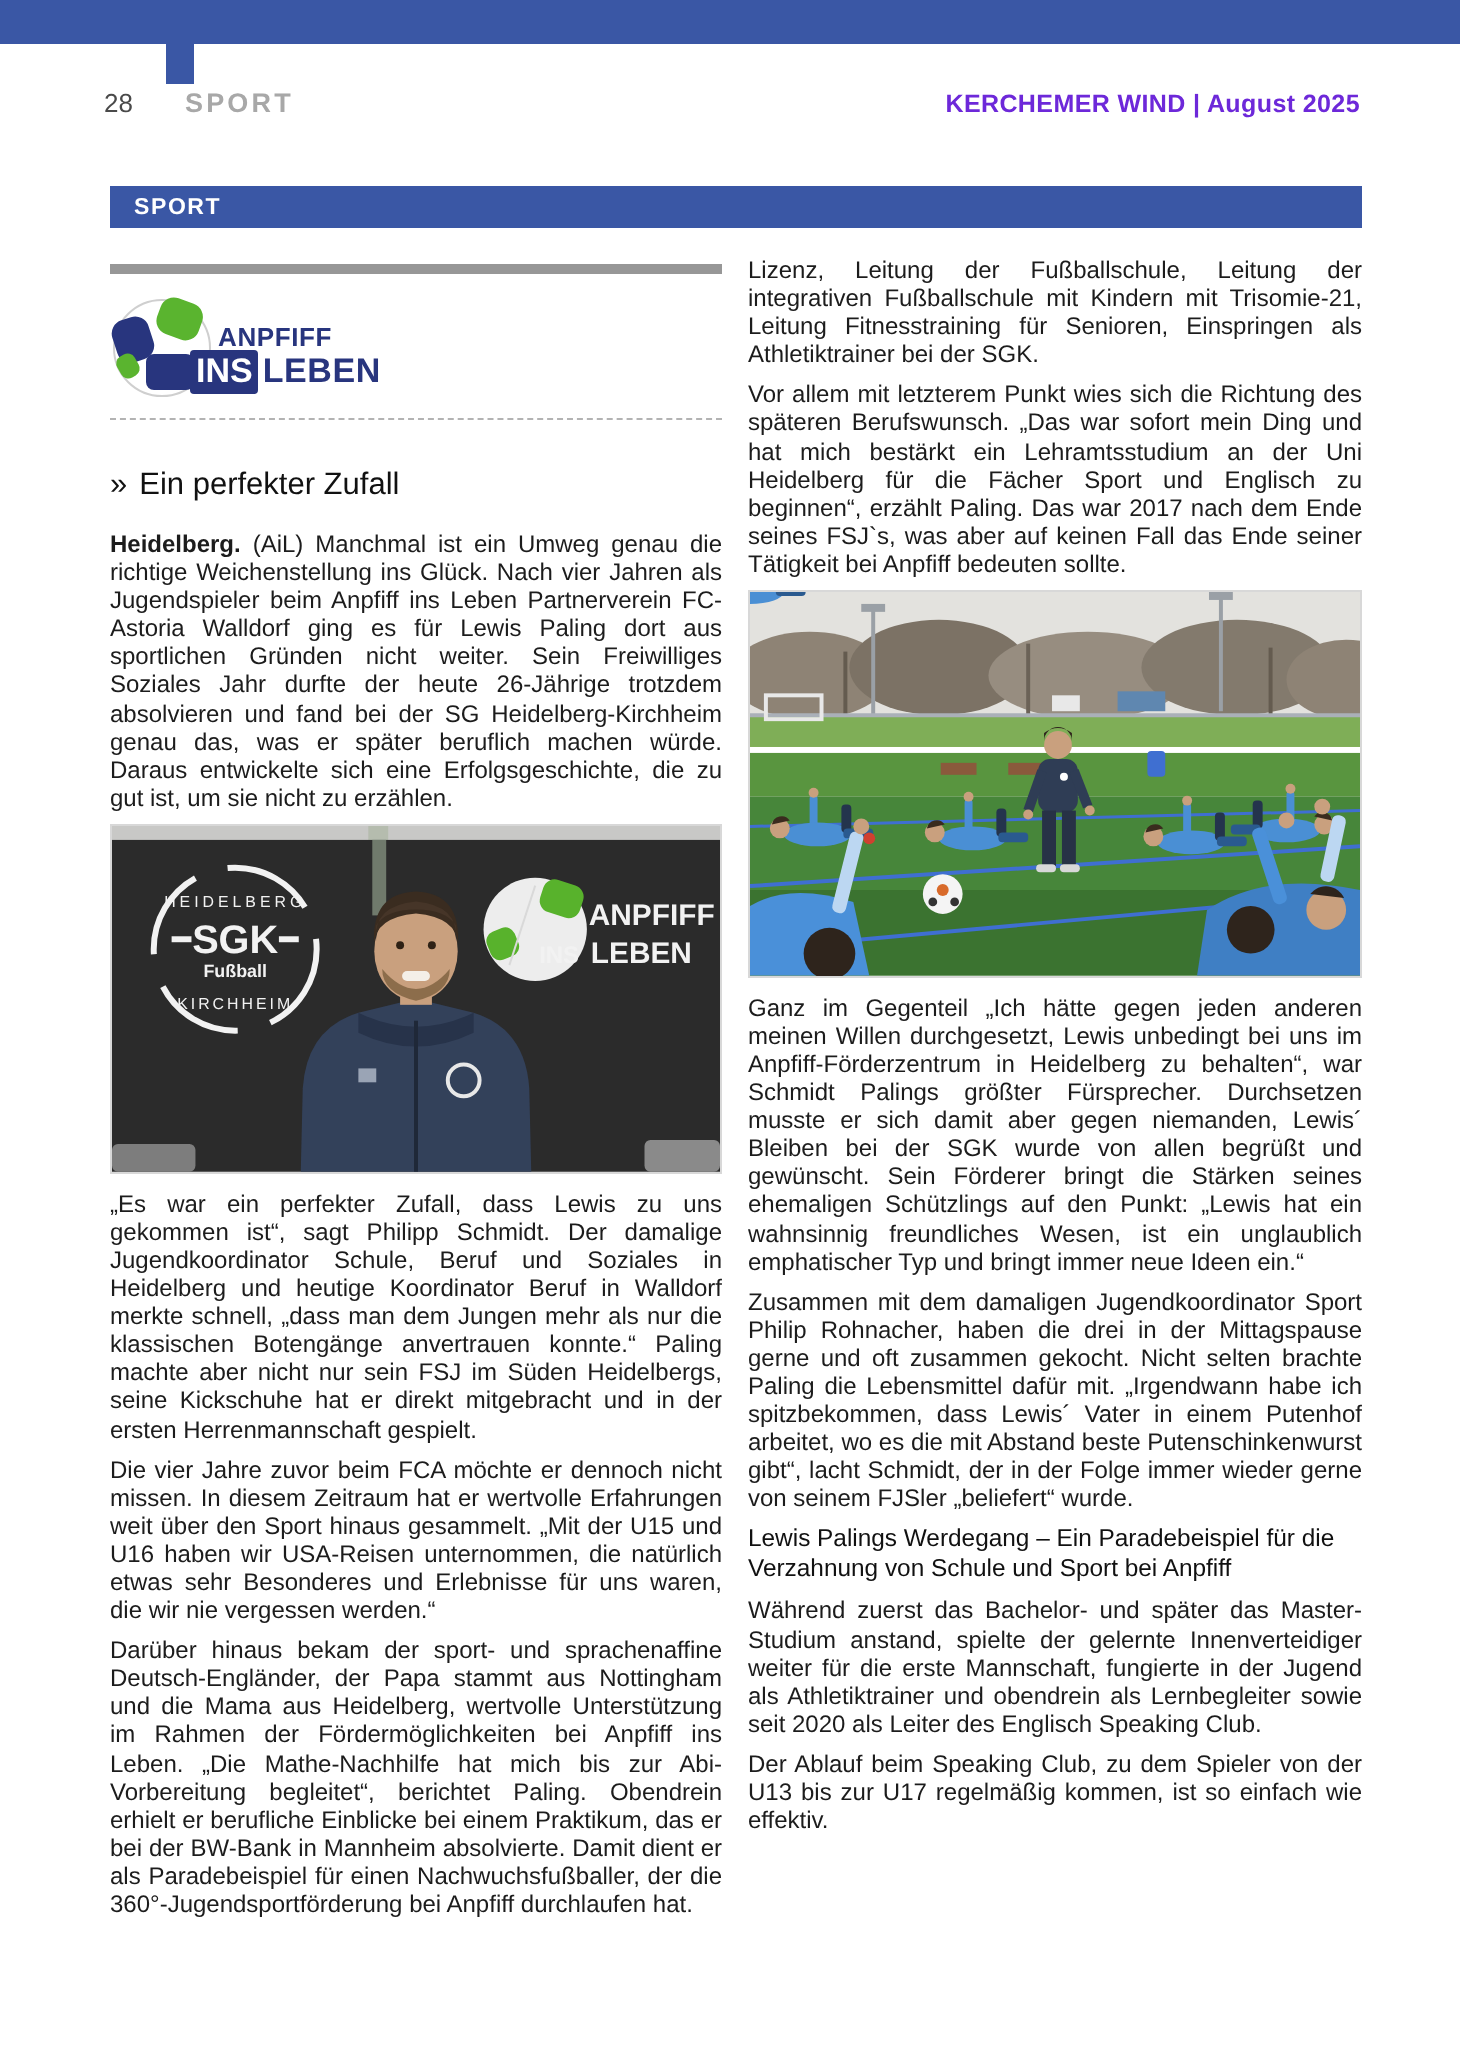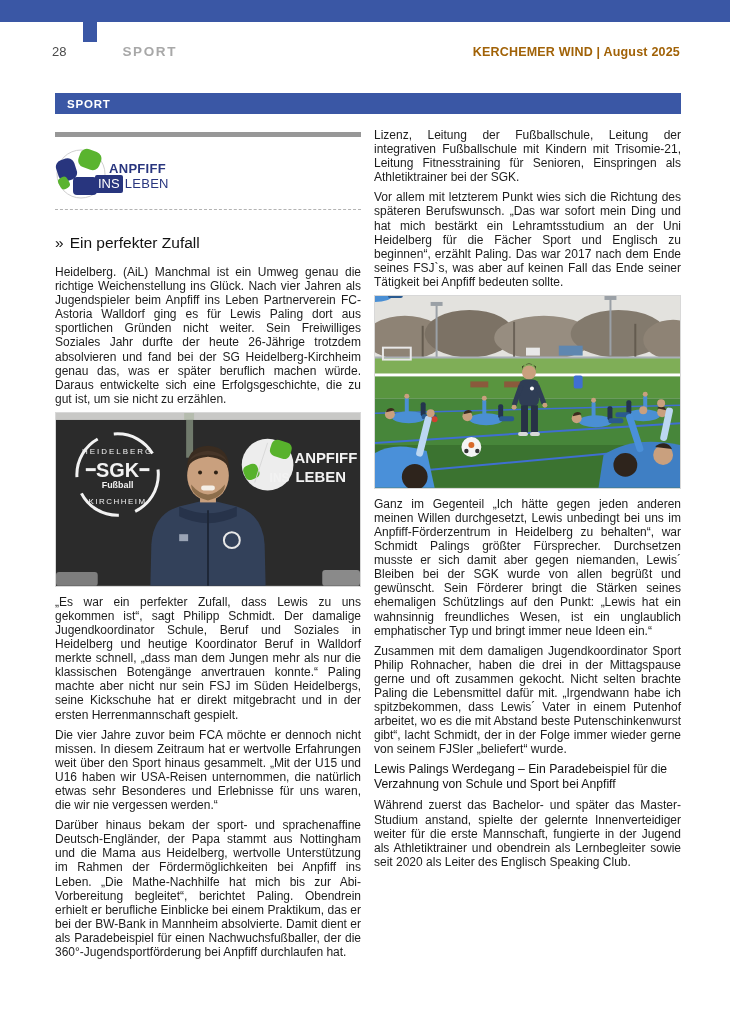--- a/index.html
+++ b/index.html
@@ -8,43 +8,43 @@
     background:#ffffff; font-family:"Liberation Sans", sans-serif;
     -webkit-font-smoothing:antialiased;
   }
   .top-band { position:absolute; top:0; left:0; width:730px; height:22px; background:#3a57a5; }
   .top-tab  { position:absolute; top:22px; left:83px; width:14px; height:20px; background:#3a57a5; }
 
   .page-header { position:absolute; top:44px; left:52px; width:628px;
     display:flex; justify-content:space-between; align-items:baseline; }
   .page-num { color:#4a4a4a; font-size:13px; }
   .section-name { color:#a8a8a8; font-size:13.5px; font-weight:bold; letter-spacing:1.6px; margin-left:26px; }
-  .header-left { display:flex; align-items:baseline;gap:30px; }
-  .issue { color:#a16207; font-size:12.5px; font-weight:bold; letter-spacing:.2px;text-align:right; }
+  .header-left { display:flex; align-items:baseline; }
+  .issue { color:#6d28d9; font-size:12.5px; font-weight:bold; letter-spacing:.2px;text-align:right; }
 
   .sport-bar { position:absolute; top:93px; left:55px; width:626px; height:21px;
     background:#3a57a5; color:#fff; font-weight:bold; font-size:11.5px; letter-spacing:.8px;
     display:flex; align-items:center; padding-left:12px; box-sizing:border-box; }
 
   .columns { position:absolute; top:128px; left:55px; width:626px; display:flex; gap:13px; }
   .col-left  { width:306px; }
   .col-right { width:307px; }
 
   p.body-p { margin:0 0 6px; font-size:12px; line-height:14.1px; text-align:justify;
     color:#1c1c1c; hyphens:auto; }
-  .lead { font-weight:normal; }
+  .lead { font-weight:bold; }
 
   .gray-rule { height:5px; background:#979797; margin:4px 0 10px; }
   .dotted-rule { border:none; border-top:1px dashed #b3b3b3; margin:8px 0 24px; }
 
   .logo { position:relative; height:54px; margin:0 0 2px; }
   .logo svg { position:absolute; left:0; top:0; }
   .logo-text { position:absolute; left:40px; top:15px; line-height:1; }
   .logo-line1 { color:#28357e; font-weight:bold; font-size:13px; letter-spacing:.3px; margin-left:14px; }
-  .logo-line2 { margin-top:2px; font-weight:normal; font-size:13px; }
+  .logo-line2 { margin-top:2px; font-weight:bold; font-size:17px; }
   .logo-ins { color:#ffffff; background:#28357e; padding:1px 3px 2px; border-radius:2px; }
   .logo-leben { color:#28357e; margin-left:2px; letter-spacing:.3px; }
 
   .article-title { font-size:15.5px; font-weight:normal; color:#111; margin:0 0 13px; }
   .article-title .marker { margin-right:6px; }
 
   figure.photo { margin:2px 0 8px;text-decoration:underline; }
   figure.photo svg { display:block; width:100%; height:auto; border:1px solid #d8d8d8; box-sizing:border-box; background:#fff; }
 
   h2.subhead { font-size:12.2px; line-height:15px; font-weight:normal; color:#111;
@@ -244,14 +244,15 @@
           <rect x="290" y="112" width="7" height="34" rx="3" fill="#bcd7f2" transform="rotate(12 293 129)"></rect>
           <circle cx="288" cy="108" r="4" fill="#c9a07e"></circle>
         </g>
       </svg>
     </figure>
 
     <p class="body-p">Ganz im Gegenteil „Ich hätte gegen jeden anderen meinen Willen durchgesetzt, Lewis unbedingt bei uns im Anpfiff-Förderzentrum in Heidelberg zu behalten“, war Schmidt Palings größter Fürsprecher. Durchsetzen musste er sich damit aber gegen niemanden, Lewis´ Bleiben bei der SGK wurde von allen begrüßt und gewünscht. Sein Förderer bringt die Stärken seines ehemaligen Schützlings auf den Punkt: „Lewis hat ein wahnsinnig freundliches Wesen, ist ein unglaublich emphatischer Typ und bringt immer neue Ideen ein.“</p>
     <p class="body-p">Zusammen mit dem damaligen Jugendkoordinator Sport Philip Rohnacher, haben die drei in der Mittagspause gerne und oft zusammen gekocht. Nicht selten brachte Paling die Lebensmittel dafür mit. „Irgendwann habe ich spitzbekommen, dass Lewis´ Vater in einem Putenhof arbeitet, wo es die mit Abstand beste Putenschinkenwurst gibt“, lacht Schmidt, der in der Folge immer wieder gerne von seinem FJSler „beliefert“ wurde.</p>
     <h2 class="subhead">Lewis Palings Werdegang – Ein Paradebeispiel für die Verzahnung von Schule und Sport bei Anpfiff</h2>
     <p class="body-p">Während zuerst das Bachelor- und später das Master-Studium anstand, spielte der gelernte Innenverteidiger weiter für die erste Mannschaft, fungierte in der Jugend als Athletiktrainer und obendrein als Lernbegleiter sowie seit 2020 als Leiter des Englisch Speaking Club.</p>
+    <p class="body-p">Der Ablauf beim Speaking Club, zu dem Spieler von der U13 bis zur U17 regelmäßig kommen, ist so einfach wie effektiv.</p>
   </section>
 </main>
 
 </body></html>

